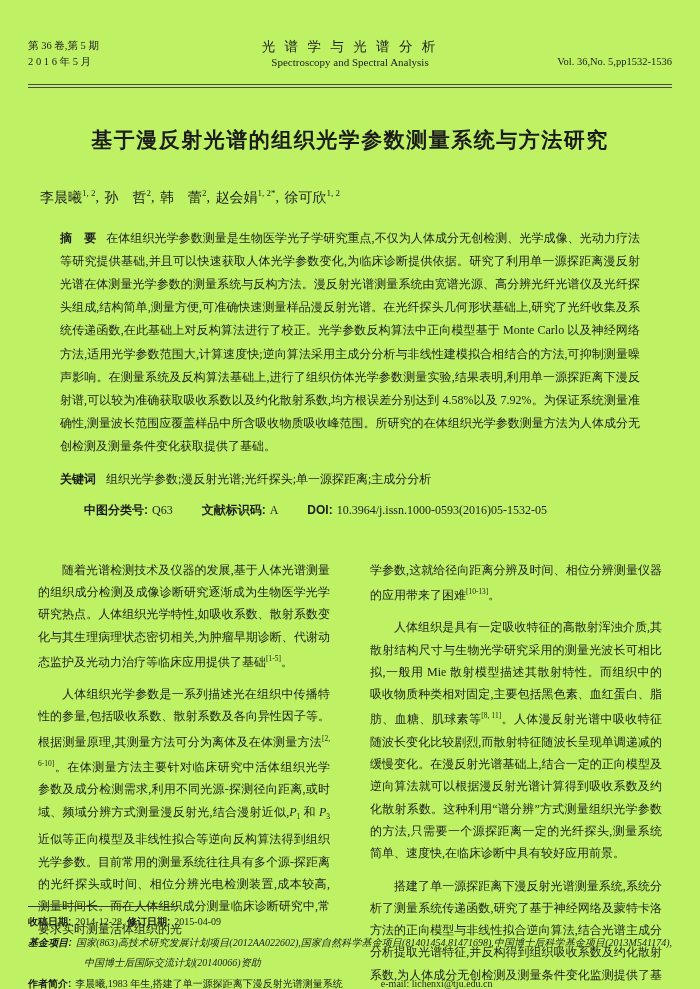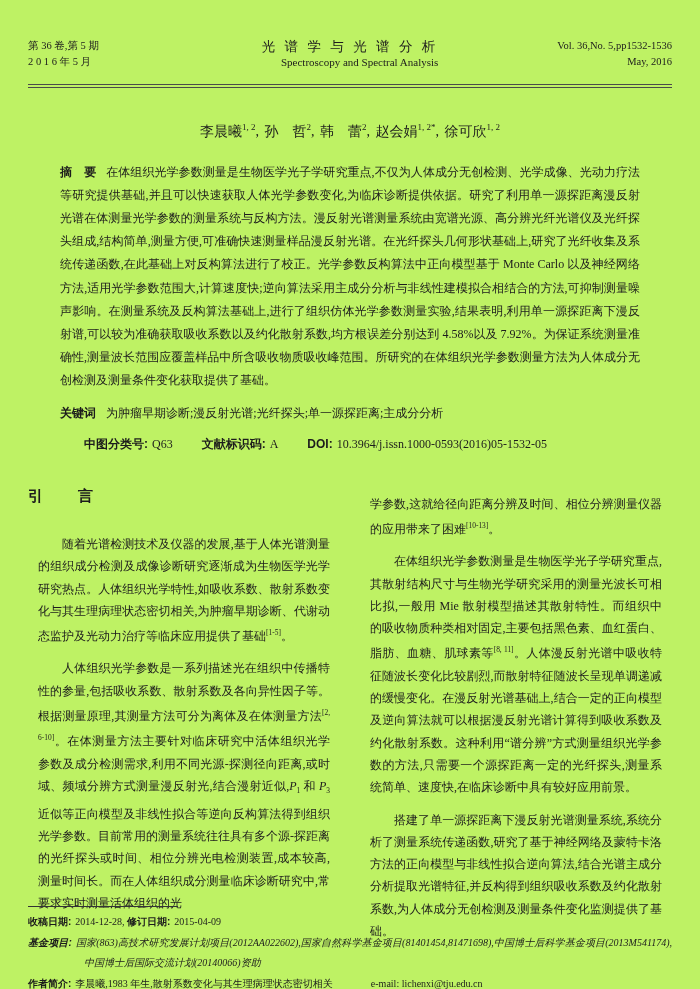--- a/index.html
+++ b/index.html
@@ -18,37 +18,37 @@
     display: flex;
     justify-content: space-between;
     align-items: flex-end;
     padding: 0 28px;
     margin-top: 38px;
   }
   .hdr-left, .hdr-right { flex: 1; font-size: 10.5px; line-height: 16px; }
   .hdr-right { text-align: right; }
   .hdr-center { flex: 0 0 auto; text-align: center; }
   .hdr-center .cn { font-size: 13.5px; letter-spacing: 3px; line-height: 17px; }
-  .hdr-center .en { font-size: 11px; line-height: 15px; text-align: right; }
+  .hdr-center .en { font-size: 11px; line-height: 15px; }
   .rule-double {
     margin: 14px 28px 0;
     height: 2px;
     border-top: 1.2px solid #4a4a4a;
     border-bottom: 1.2px solid #4a4a4a;
   }
   
   .title {
     margin-top: 38px;
     text-align: center;
     font-family: "Liberation Sans", "DejaVu Sans", sans-serif;
     font-weight: bold;
     font-size: 21px;
     letter-spacing: 1.5px;
   }
-  .authors { margin-top: 34px; text-align: center; font-size: 14px; }
+  .authors { margin-top: 34px; text-align: left; font-size: 14px; padding-left: 39px; }
   .authors sup { font-size: 9px; }
   .author { margin: 0 1px; }
   .affils { margin-top: 24px; text-align: center; font-size: 10.5px; line-height: 21px; }
   
   .abstract {
     margin: 20px 60px 4px;
     font-size: 12px;
     line-height: 23.2px;
     text-align: justify;
   }
@@ -104,72 +104,71 @@
     <div class="hdr-left">
       <div>第 36 卷,第 5 期</div>
       <div>2 0 1 6 年 5 月</div>
     </div>
     <div class="hdr-center">
       <div class="cn">光 谱 学 与 光 谱 分 析</div>
       <div class="en">Spectroscopy and Spectral Analysis</div>
     </div>
     <div class="hdr-right">
       <div>Vol. 36,No. 5,pp1532-1536</div>
-      <div>May, 2016</div>
     </div>
   </div>
   <div class="rule-double"></div>
 
+  <div class="title">基于漫反射光谱的组织光学参数测量系统与方法研究</div>
 
   <div class="authors">
     <span class="author"><span>李晨曦</span><sup>1, 2</sup><span>,</span></span>
     <span class="author"><span>孙　哲</span><sup>2</sup><span>,</span></span>
     <span class="author"><span>韩　蕾</span><sup>2</sup><span>,</span></span>
     <span class="author"><span>赵会娟</span><sup>1, 2*</sup><span>,</span></span>
     <span class="author"><span>徐可欣</span><sup>1, 2</sup><span></span></span>
   </div>
 
 
   <div class="abstract">
     <span class="lab">摘　要</span><span>在体组织光学参数测量是生物医学光子学研究重点,不仅为人体成分无创检测、光学成像、光动力疗法等研究提供基础,并且可以快速获取人体光学参数变化,为临床诊断提供依据。研究了利用单一源探距离漫反射光谱在体测量光学参数的测量系统与反构方法。漫反射光谱测量系统由宽谱光源、高分辨光纤光谱仪及光纤探头组成,结构简单,测量方便,可准确快速测量样品漫反射光谱。在光纤探头几何形状基础上,研究了光纤收集及系统传递函数,在此基础上对反构算法进行了校正。光学参数反构算法中正向模型基于 Monte Carlo 以及神经网络方法,适用光学参数范围大,计算速度快;逆向算法采用主成分分析与非线性建模拟合相结合的方法,可抑制测量噪声影响。在测量系统及反构算法基础上,进行了组织仿体光学参数测量实验,结果表明,利用单一源探距离下漫反射谱,可以较为准确获取吸收系数以及约化散射系数,均方根误差分别达到 4.58%以及 7.92%。为保证系统测量准确性,测量波长范围应覆盖样品中所含吸收物质吸收峰范围。所研究的在体组织光学参数测量方法为人体成分无创检测及测量条件变化获取提供了基础。</span>
   </div>
 
   <div class="keywords">
-    <span class="lab">关键词</span><span>为肿瘤早期诊断;漫反射光谱;光纤探头;单一源探距离;主成分分析</span>
+    <span class="lab">关键词</span><span>组织光学参数;漫反射光谱;光纤探头;单一源探距离;主成分分析</span>
   </div>
 
   <div class="meta">
     <span class="pair"><span class="lab">中图分类号:</span><span>Q63</span></span>
     <span class="pair"><span class="lab">文献标识码:</span><span>A</span></span>
     <span class="pair"><span class="lab">DOI:</span><span>10.3964/j.issn.1000-0593(2016)05-1532-05</span></span>
   </div>
 
   <div class="columns">
     <div class="col">
-      <div class="intro-heading">引　言</div>
       <p><span>随着光谱检测技术及仪器的发展,基于人体光谱测量的组织成分检测及成像诊断研究逐渐成为生物医学光学研究热点。人体组织光学特性,如吸收系数、散射系数变化与其生理病理状态密切相关,为肿瘤早期诊断、代谢动态监护及光动力治疗等临床应用提供了基础</span><sup>[1-5]</sup><span>。</span></p>
       <p><span>人体组织光学参数是一系列描述光在组织中传播特性的参量,包括吸收系数、散射系数及各向异性因子等。根据测量原理,其测量方法可分为离体及在体测量方法</span><sup>[2, 6-10]</sup><span>。在体测量方法主要针对临床研究中活体组织光学参数及成分检测需求,利用不同光源-探测径向距离,或时域、频域分辨方式测量漫反射光,结合漫射近似,</span><i>P</i><sub>1</sub><span> 和 </span><i>P</i><sub>3</sub><span> 近似等正向模型及非线性拟合等逆向反构算法得到组织光学参数。目前常用的测量系统往往具有多个源-探距离的光纤探头或时间、相位分辨光电检测装置,成本较高,测量时间长。而在人体组织成分测量临床诊断研究中,常要求实时测量活体组织的光</span></p>
     </div>
     <div class="col">
       <p class="cont"><span>学参数,这就给径向距离分辨及时间、相位分辨测量仪器的应用带来了困难</span><sup>[10-13]</sup><span>。</span></p>
-      <p><span>在体组织光学参数测量是生物医学光子学研究重点,其散射结构尺寸与生物光学研究采用的测量光波长可相比拟,一般用 Mie 散射模型描述其散射特性。而组织中的吸收物质种类相对固定,主要包括黑色素、血红蛋白、脂肪、血糖、肌球素等</span><sup>[8, 11]</sup><span>。人体漫反射光谱中吸收特征随波长变化比较剧烈,而散射特征随波长呈现单调递减的缓慢变化。在漫反射光谱基础上,结合一定的正向模型及逆向算法就可以根据漫反射光谱计算得到吸收系数及约化散射系数。这种利用“谱分辨”方式测量组织光学参数的方法,只需要一个源探距离一定的光纤探头,测量系统简单、速度快,在临床诊断中具有较好应用前景。</span></p>
+      <p><span>人体组织是具有一定吸收特征的高散射浑浊介质,其散射结构尺寸与生物光学研究采用的测量光波长可相比拟,一般用 Mie 散射模型描述其散射特性。而组织中的吸收物质种类相对固定,主要包括黑色素、血红蛋白、脂肪、血糖、肌球素等</span><sup>[8, 11]</sup><span>。人体漫反射光谱中吸收特征随波长变化比较剧烈,而散射特征随波长呈现单调递减的缓慢变化。在漫反射光谱基础上,结合一定的正向模型及逆向算法就可以根据漫反射光谱计算得到吸收系数及约化散射系数。这种利用“谱分辨”方式测量组织光学参数的方法,只需要一个源探距离一定的光纤探头,测量系统简单、速度快,在临床诊断中具有较好应用前景。</span></p>
       <p><span>搭建了单一源探距离下漫反射光谱测量系统,系统分析了测量系统传递函数,研究了基于神经网络及蒙特卡洛方法的正向模型与非线性拟合逆向算法,结合光谱主成分分析提取光谱特征,并反构得到组织吸收系数及约化散射系数,为人体成分无创检测及测量条件变化监测提供了基础。</span></p>
     </div>
   </div>
 
   <div class="footnote">
     <div class="fn-rule"></div>
     <div class="fn-line">
       <span class="fn-lab">收稿日期:</span><span>2014-12-28,</span>
       <span class="fn-lab">修订日期:</span><span>2015-04-09</span>
     </div>
     <div class="fn-fund">
       <span class="fn-lab">基金项目:</span><span>国家(863)高技术研究发展计划项目(2012AA022602),国家自然科学基金项目(81401454,81471698),中国博士后科学基金项目(2013M541174),中国博士后国际交流计划(20140066)资助</span>
     </div>
     <div class="fn-line">
-      <span class="fn-lab">作者简介:</span><span>李晨曦,1983 年生,散射系数变化与其生理病理状态密切相关</span><span class="fn-email">e-mail: lichenxi@tju.edu.cn</span>
+      <span class="fn-lab">作者简介:</span><span>李晨曦,1983 年生,搭建了单一源探距离下漫反射光谱测量系统</span><span class="fn-email">e-mail: lichenxi@tju.edu.cn</span>
     </div>
     <div class="fn-corr">
       <span class="fn-lab">* 通讯联系人</span><span class="fn-email">e-mail: huijuanzhao@tju.edu.cn</span>
     </div>
   </div>
 
 </div>
 
 </body></html>

